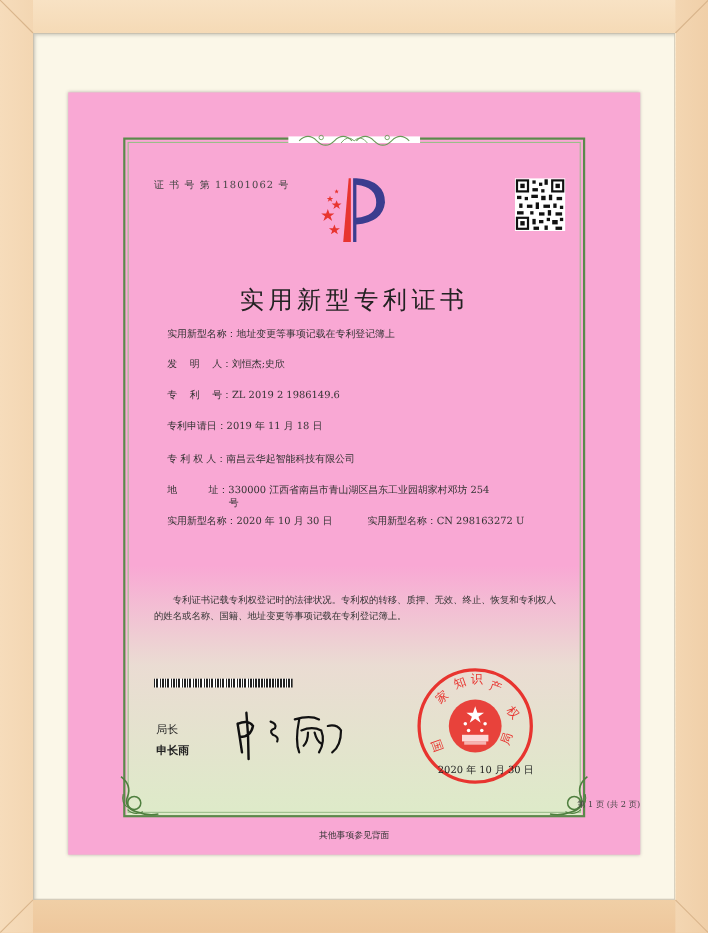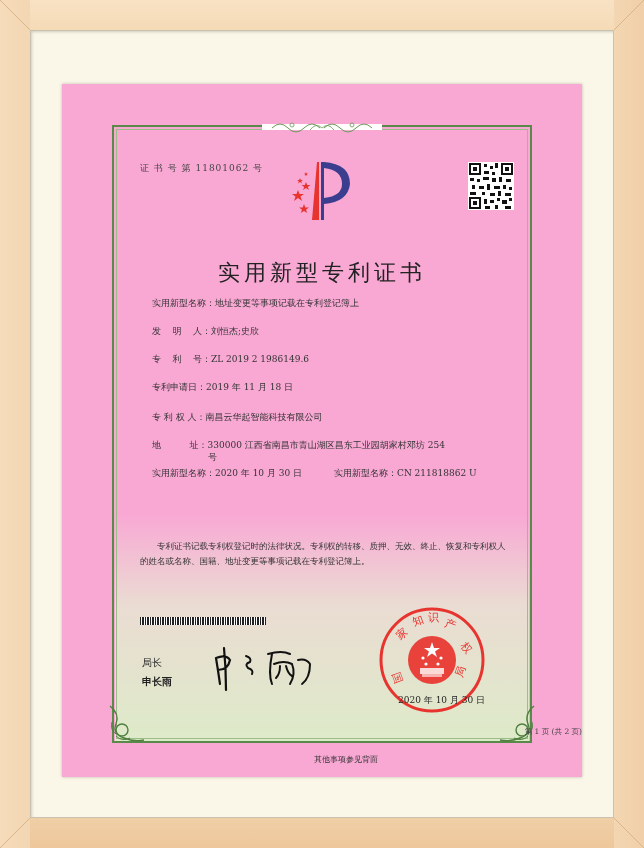--- a/index.html
+++ b/index.html
@@ -30,21 +30,21 @@
   .field .lbl{display:inline-block;margin-left:12px;}
   .body-text{position:absolute;left:78px;width:370px;font-size:8.5px;line-height:15px;color:#333;text-indent:2em;}
   .barcode{position:absolute;left:78px;top:533px;width:126px;height:8px;
     background:repeating-linear-gradient(90deg,#222 0 1px,#fff 1px 2px,#222 2px 3px,#222 3px 4px,#fff 4px 5px);}
   .director-title{position:absolute;left:80px;top:572px;font-size:10px;color:#222;font-family:"DejaVu Sans",sans-serif;}
   .director-name{position:absolute;left:80px;top:591px;font-size:10px;color:#222;font-family:"DejaVu Sans",sans-serif;font-weight:bold;}
   .signature{position:absolute;left:148px;top:560px;width:110px;height:48px;}
   .seal{position:absolute;left:316px;top:522px;width:108px;height:108px;}
   .seal-date{position:absolute;left:336px;top:610px;font-size:9px;color:#222;}
   .page-no{position:absolute;left:0;width:520px;top:643px;text-align:right;font-size:7.5px;color:#444;}
-  .back-note{position:absolute;left:0;width:520px;top:670px;text-align:center;font-size:8px;color:#333;padding-left:24px;}
+  .back-note{position:absolute;left:0;width:520px;top:670px;text-align:center;font-size:8px;color:#333;}
 </style>
 </head>
 <body>
 
 <div class="frame">
   <div class="frame-top"></div>
   <div class="frame-bottom"></div>
   <div class="frame-left"></div>
   <div class="frame-right"></div>
   <svg style="position:absolute;left:0;top:0" width="644" height="848">
@@ -156,21 +156,21 @@
     <span class="lbl" style="white-space:pre">专 利 权 人：</span><span>南昌云华起智能科技有限公司</span>
   </div>
   <div class="field" style="top:355px">
     <span class="lbl" style="white-space:pre">地          址：</span><span>330000 江西省南昌市青山湖区昌东工业园胡家村邓坊 254</span>
   </div>
   <div class="field" style="top:367px;left:146px">号</div>
   <div class="field" style="top:383px">
     <span class="lbl">实用新型名称：</span><span>2020 年 10 月 30 日</span>
   </div>
   <div class="field" style="top:383px;left:260px">
-    <span class="lbl">实用新型名称：</span><span>CN 211818862 U</span>
+    <span class="lbl">实用新型名称：</span><span>CN 298163272 U</span>
   </div>
 
   <div class="body-text" style="top:455px">专利证书记载专利权登记时的法律状况。专利权的转移、质押、无效、终止、恢复和专利权人的姓名或名称、国籍、地址变更等事项记载在专利登记簿上。</div>
 
   <div class="barcode"></div>
 
   <div class="director-title">局长</div>
   <div class="director-name">申长雨</div>
 
   <svg class="signature" viewBox="0 0 110 48">

